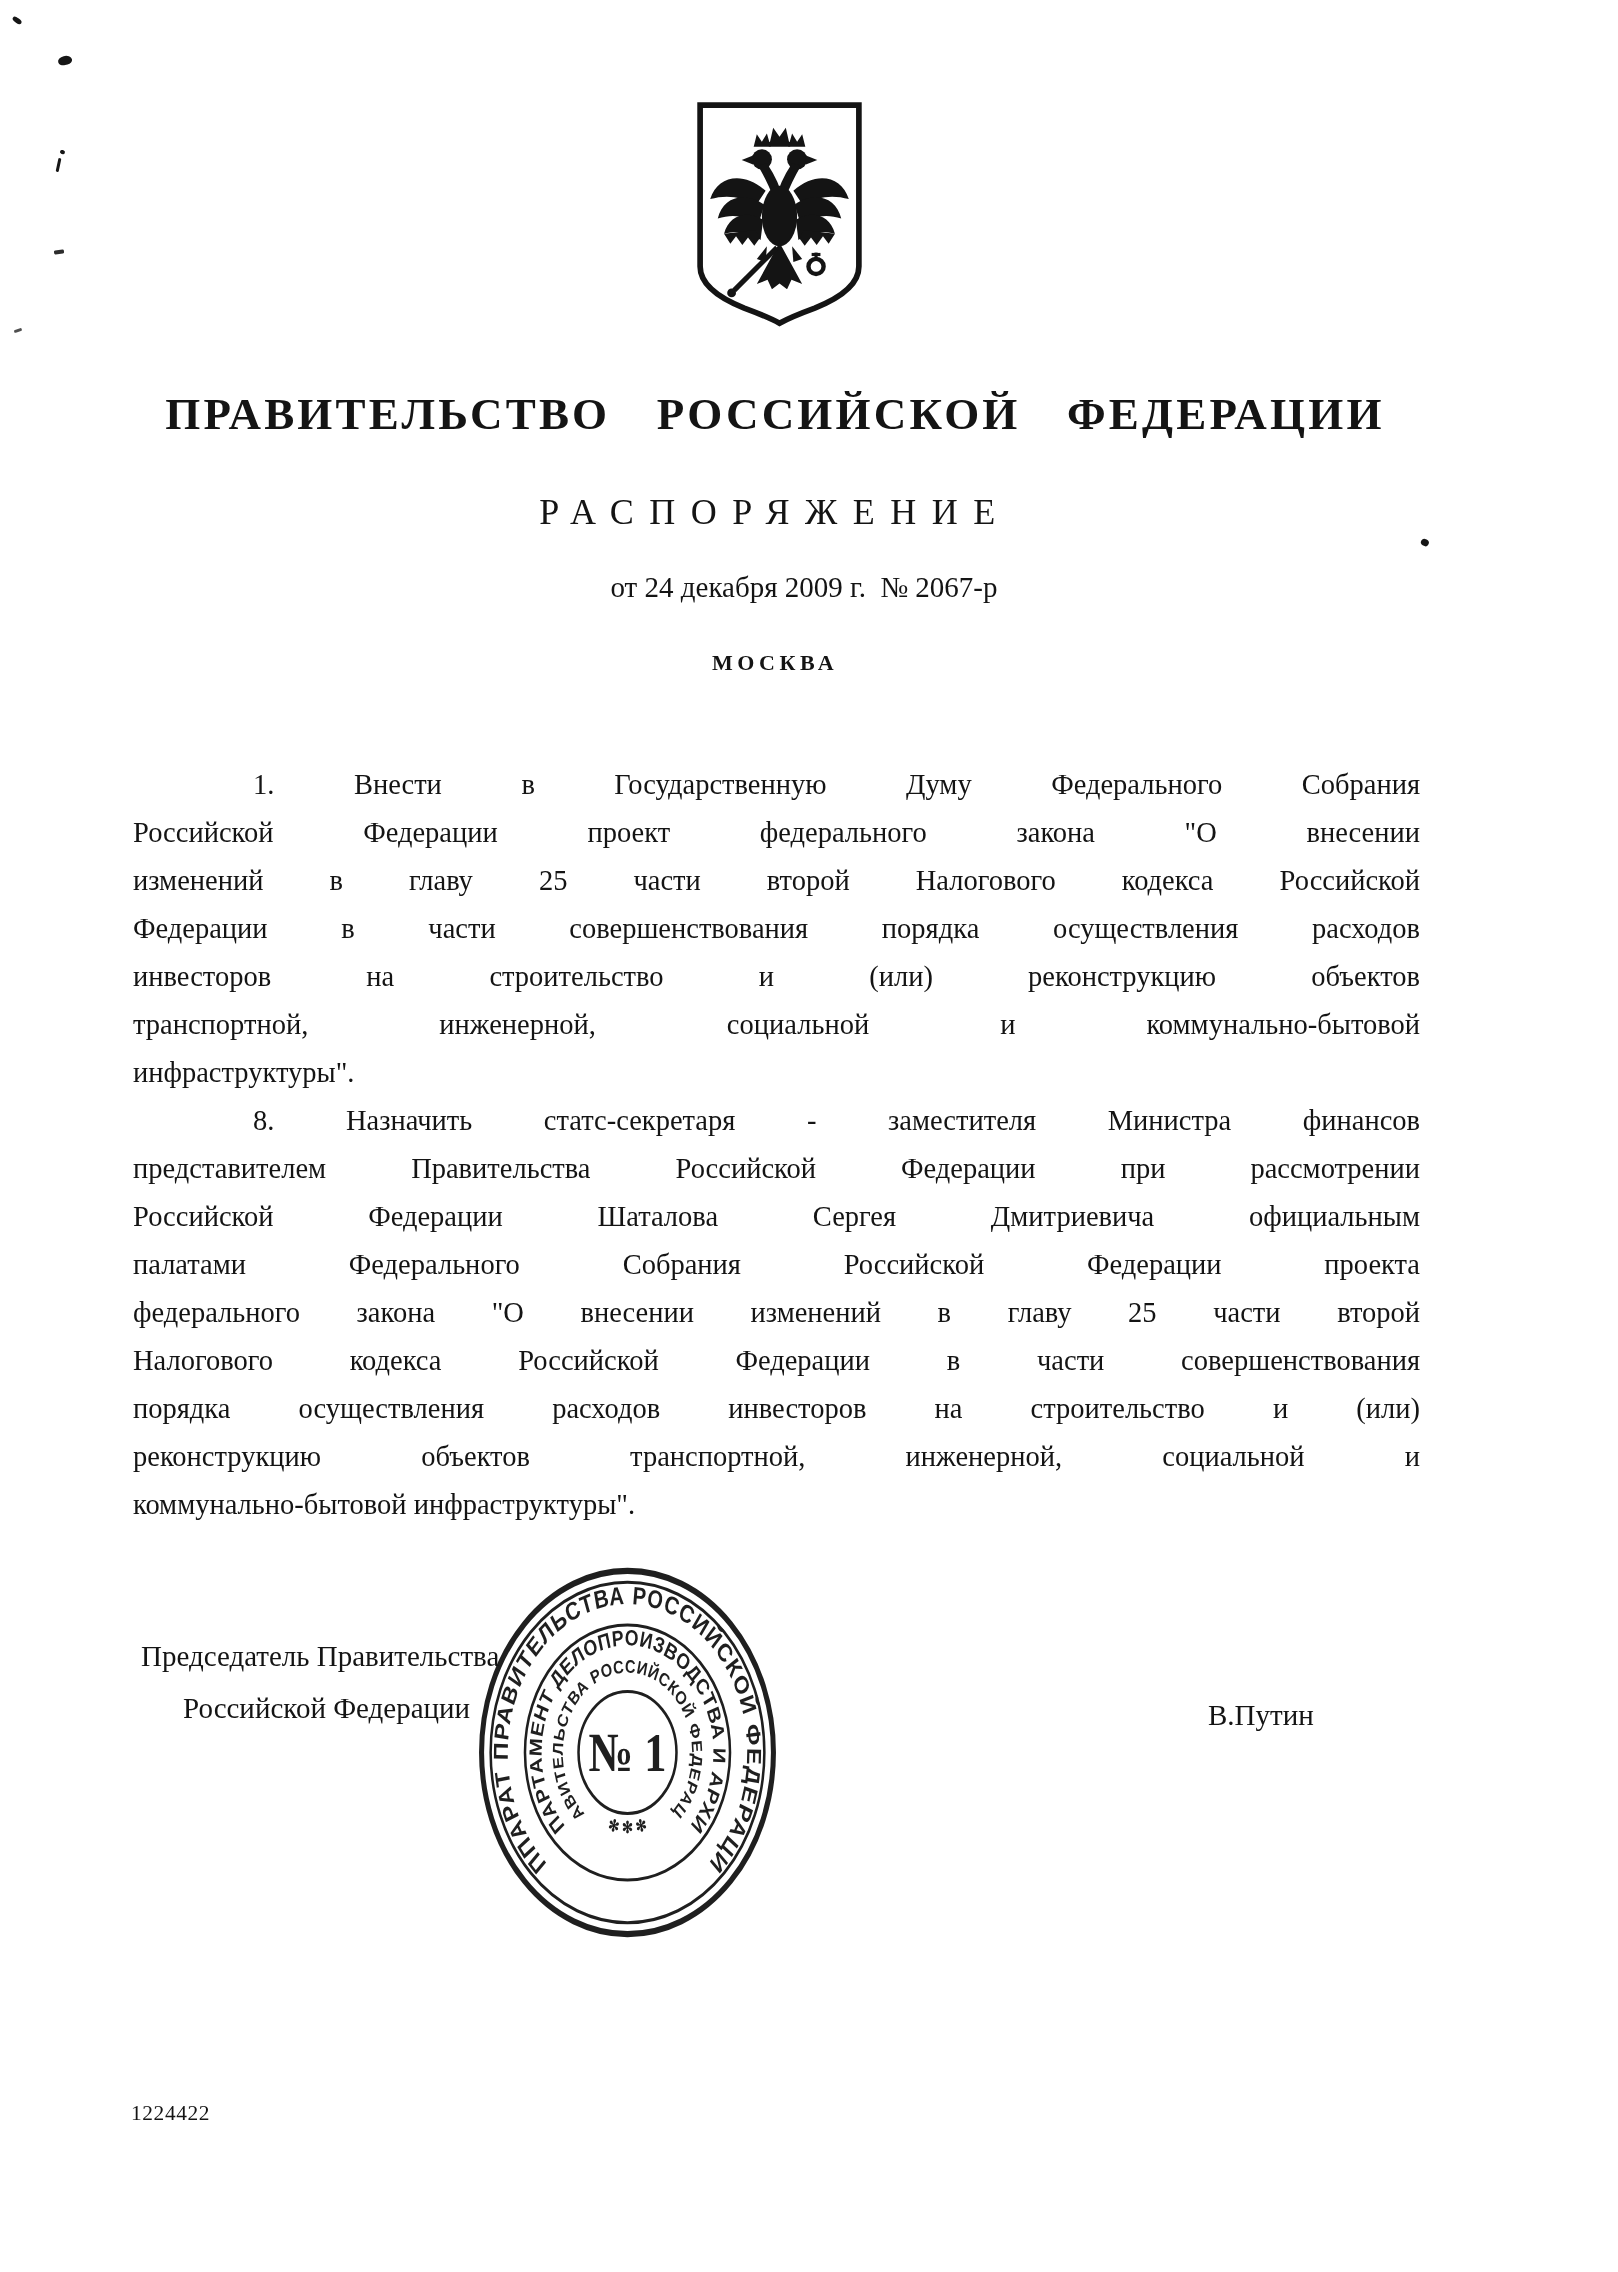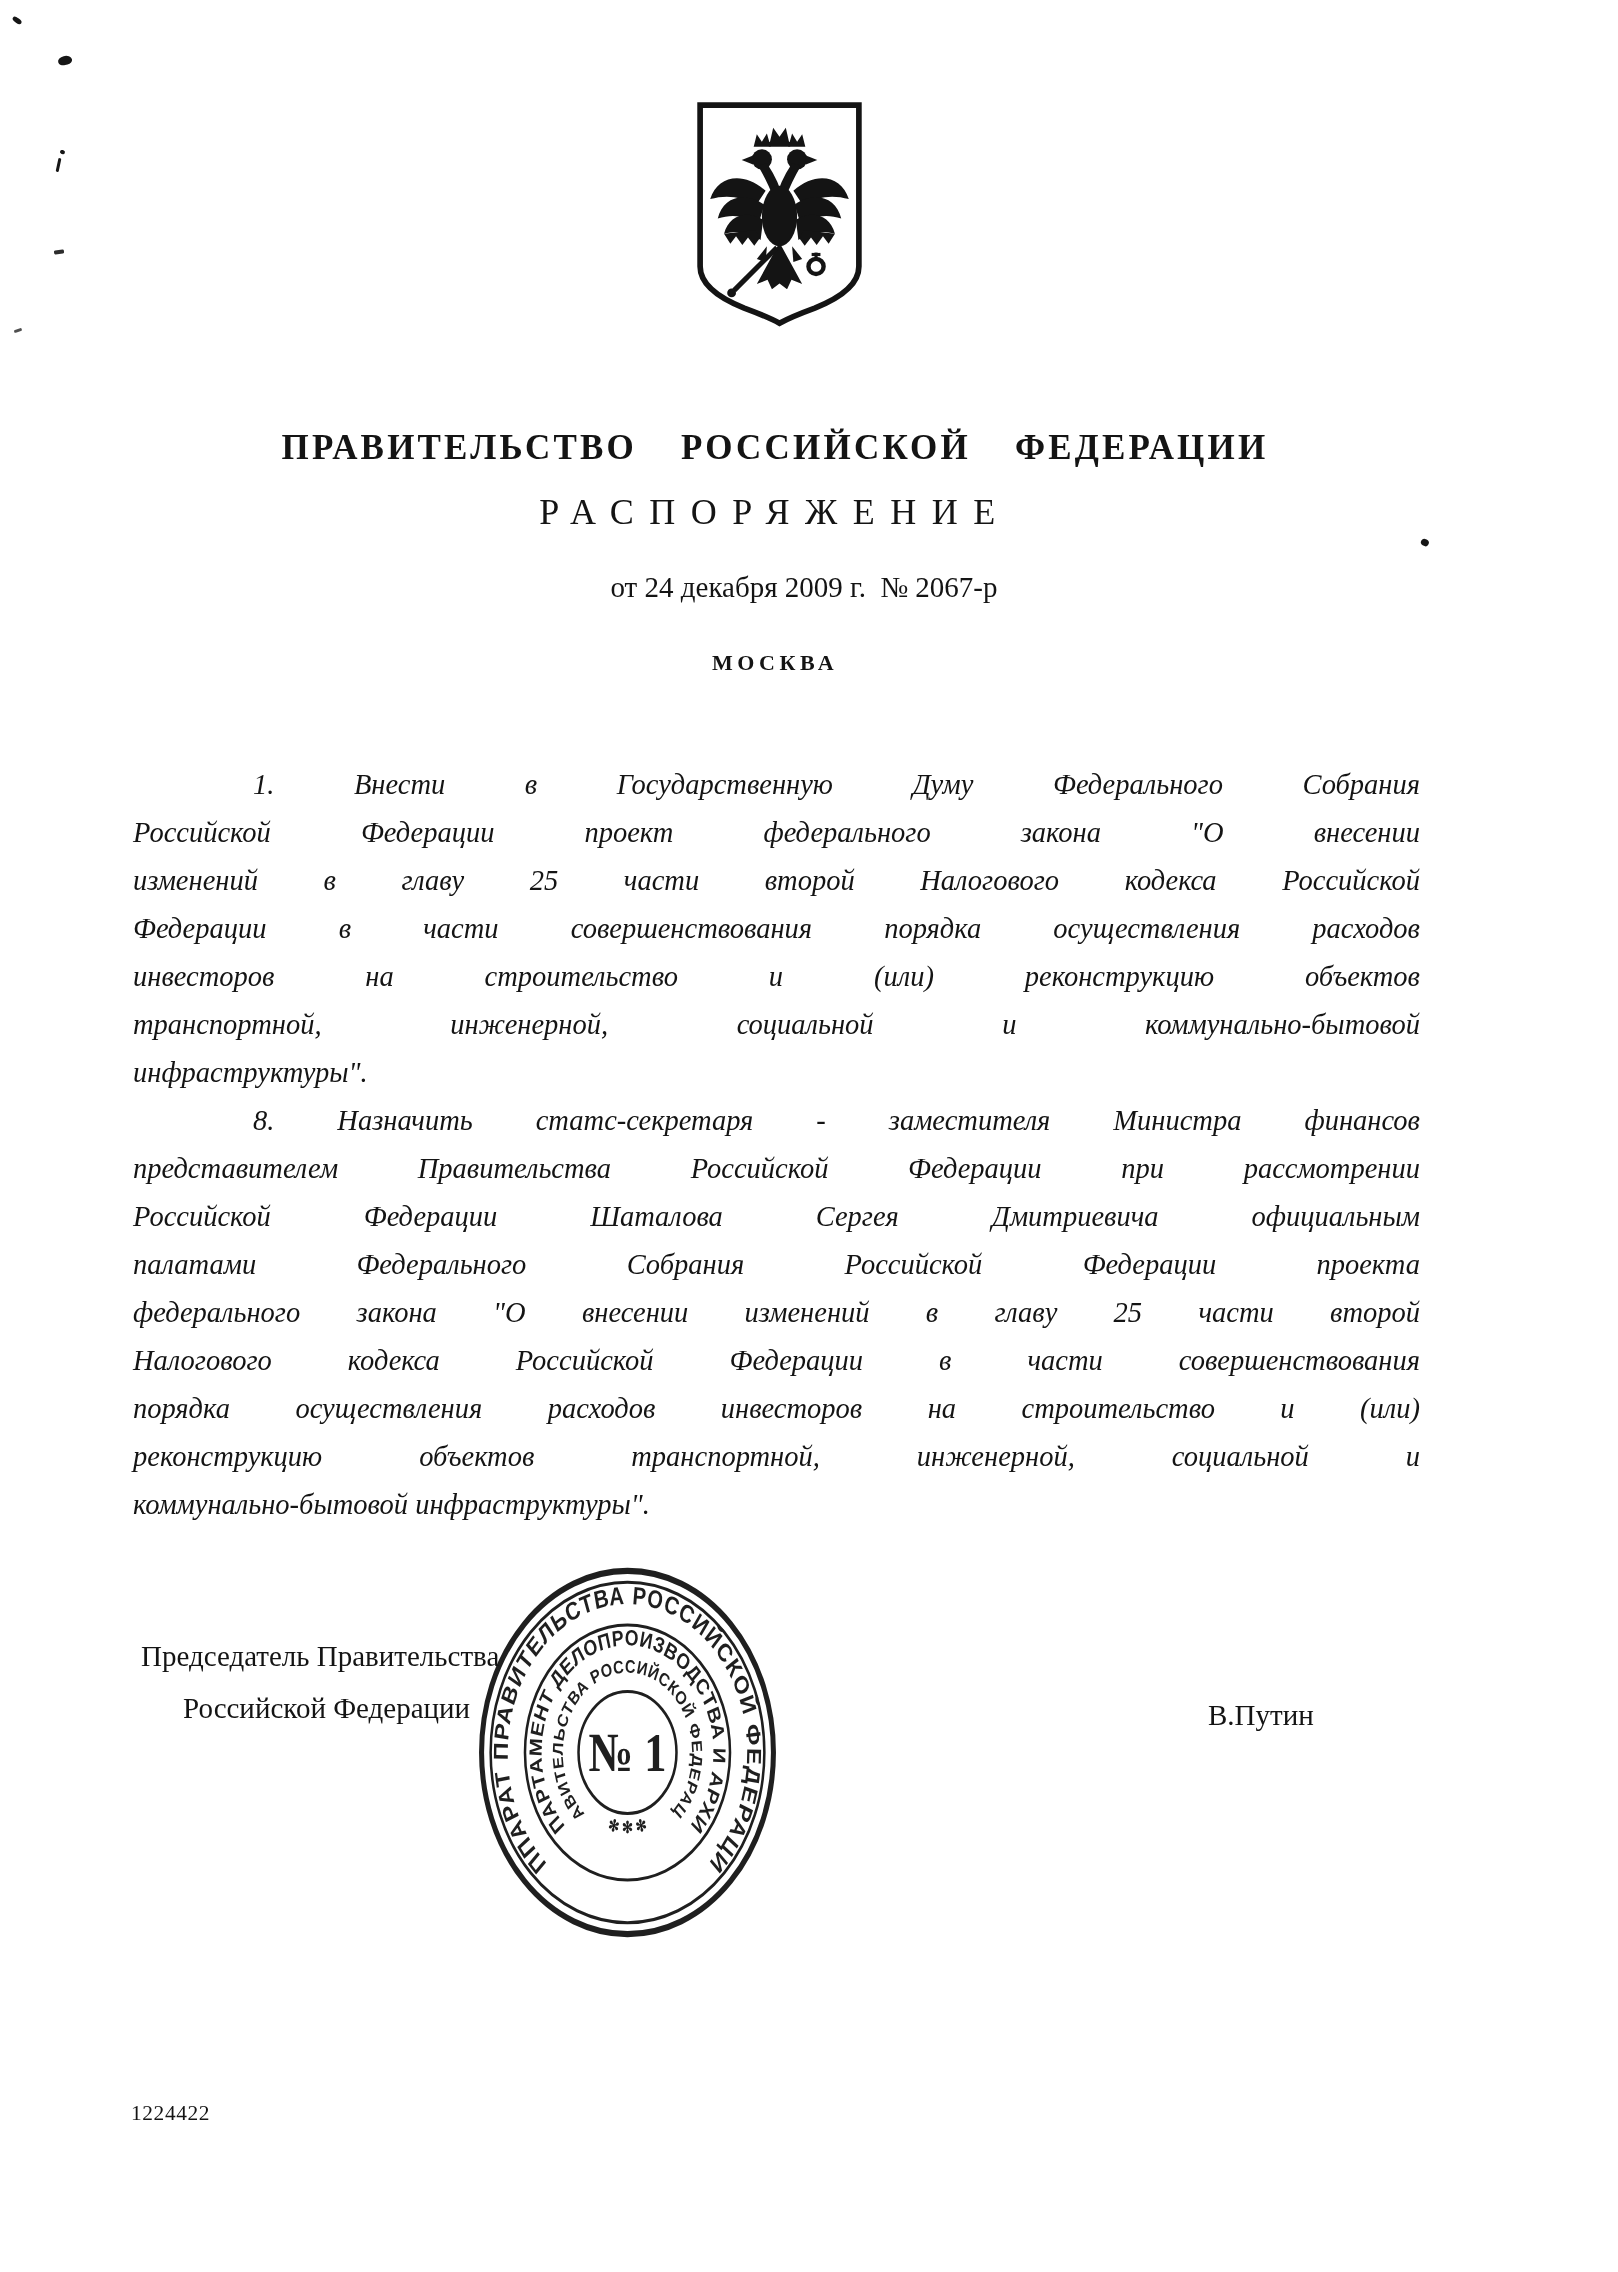--- a/index.html
+++ b/index.html
@@ -20,26 +20,25 @@
   }
   .emblem-wrap {
     position: absolute;
     left: 685px;
     top: 88px;
     width: 189px;
     height: 241px;
   }
   .org-name {
     top: 388px;
-    font-size: 35px;
+    font-size: 45px;
     font-weight: 700;
     letter-spacing: 3.2px;
     word-spacing: 32px;
     white-space: pre-wrap;
-    margin-top: 40px;
   }
   .doc-type {
     top: 491px;
     font-size: 36px;
     font-weight: 400;
     letter-spacing: 15.5px;
   }
   .date-line {
     top: 571px;
     font-size: 29px;
@@ -58,21 +57,20 @@
     top: 761px;
     width: 1287px;
     font-size: 28.5px;
     line-height: 48px;
   }
   .paragraph { margin: 0; }
   .line {
     text-align: justify;
     text-align-last: justify;
     white-space: normal;
-    font-style: italic;
   }
   .line.first { padding-left: 120px; }
   .line.last { text-align-last: left; }
   .sig-line1 {
     position: absolute;
     left: 141px;
     top: 1640px;
     font-size: 29px;
     white-space: nowrap;
   }

